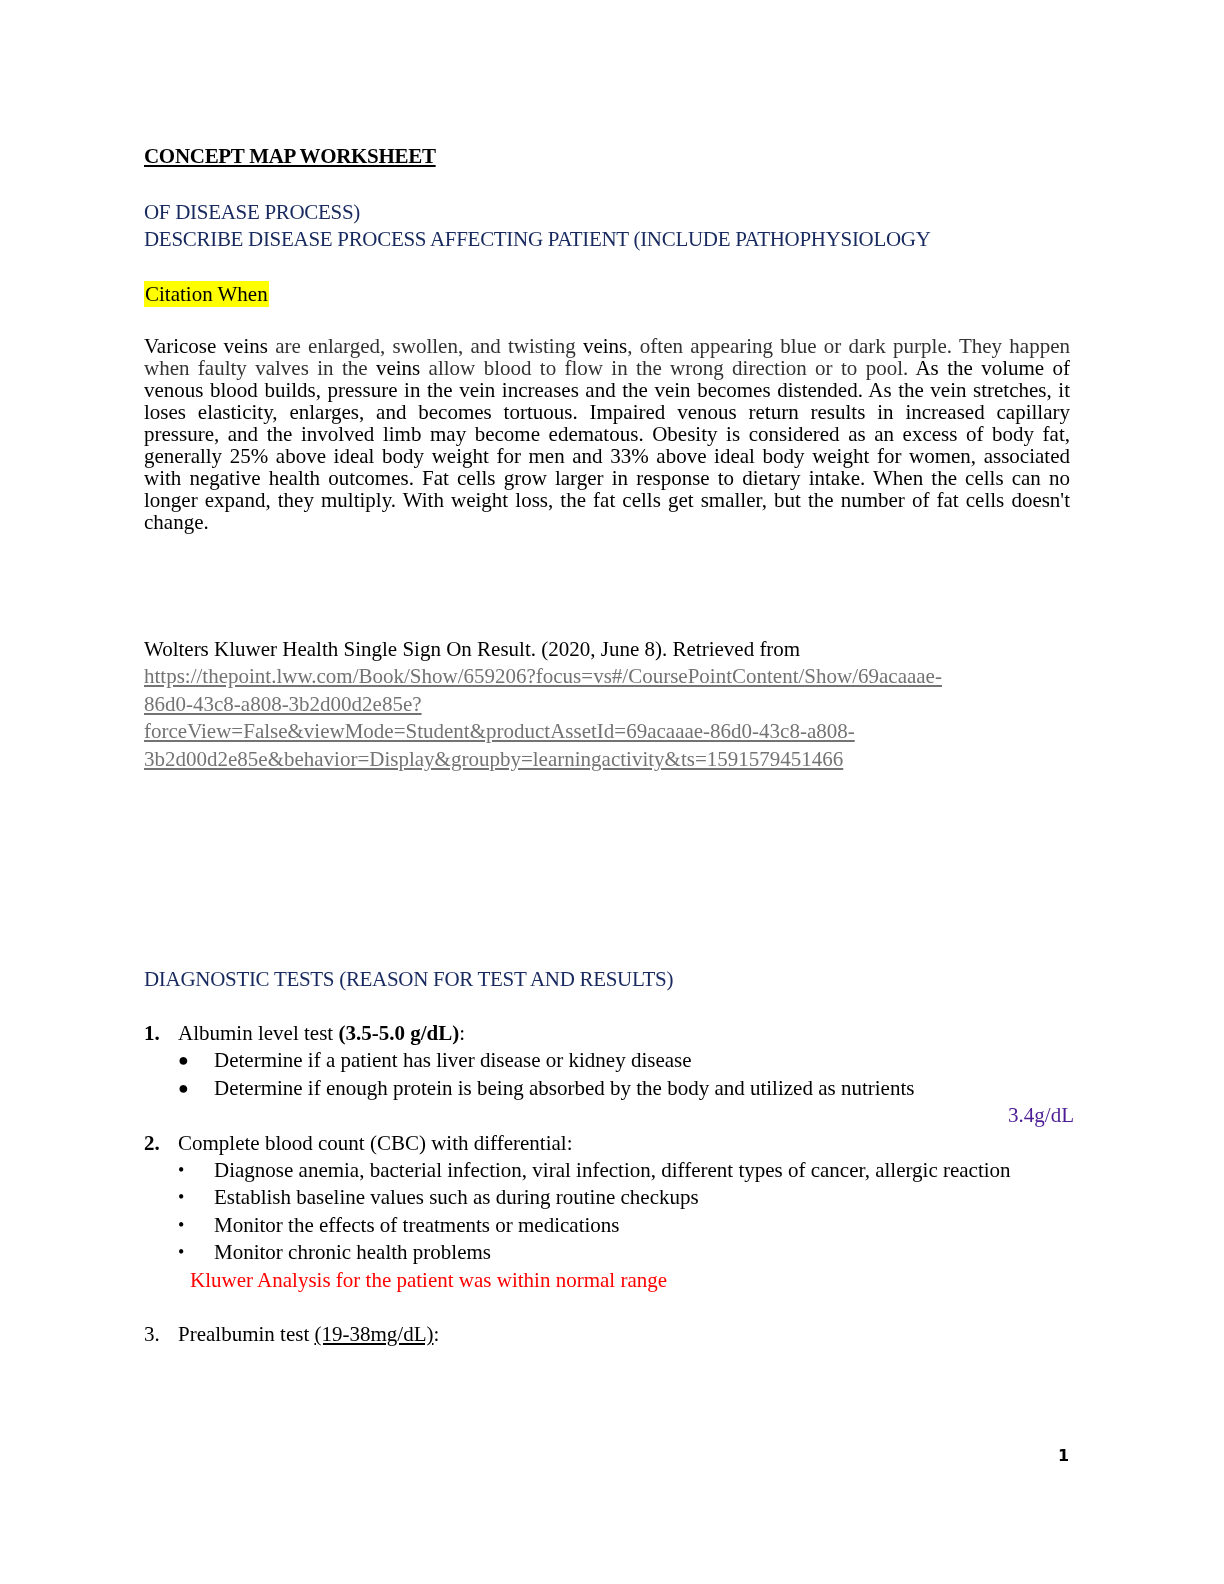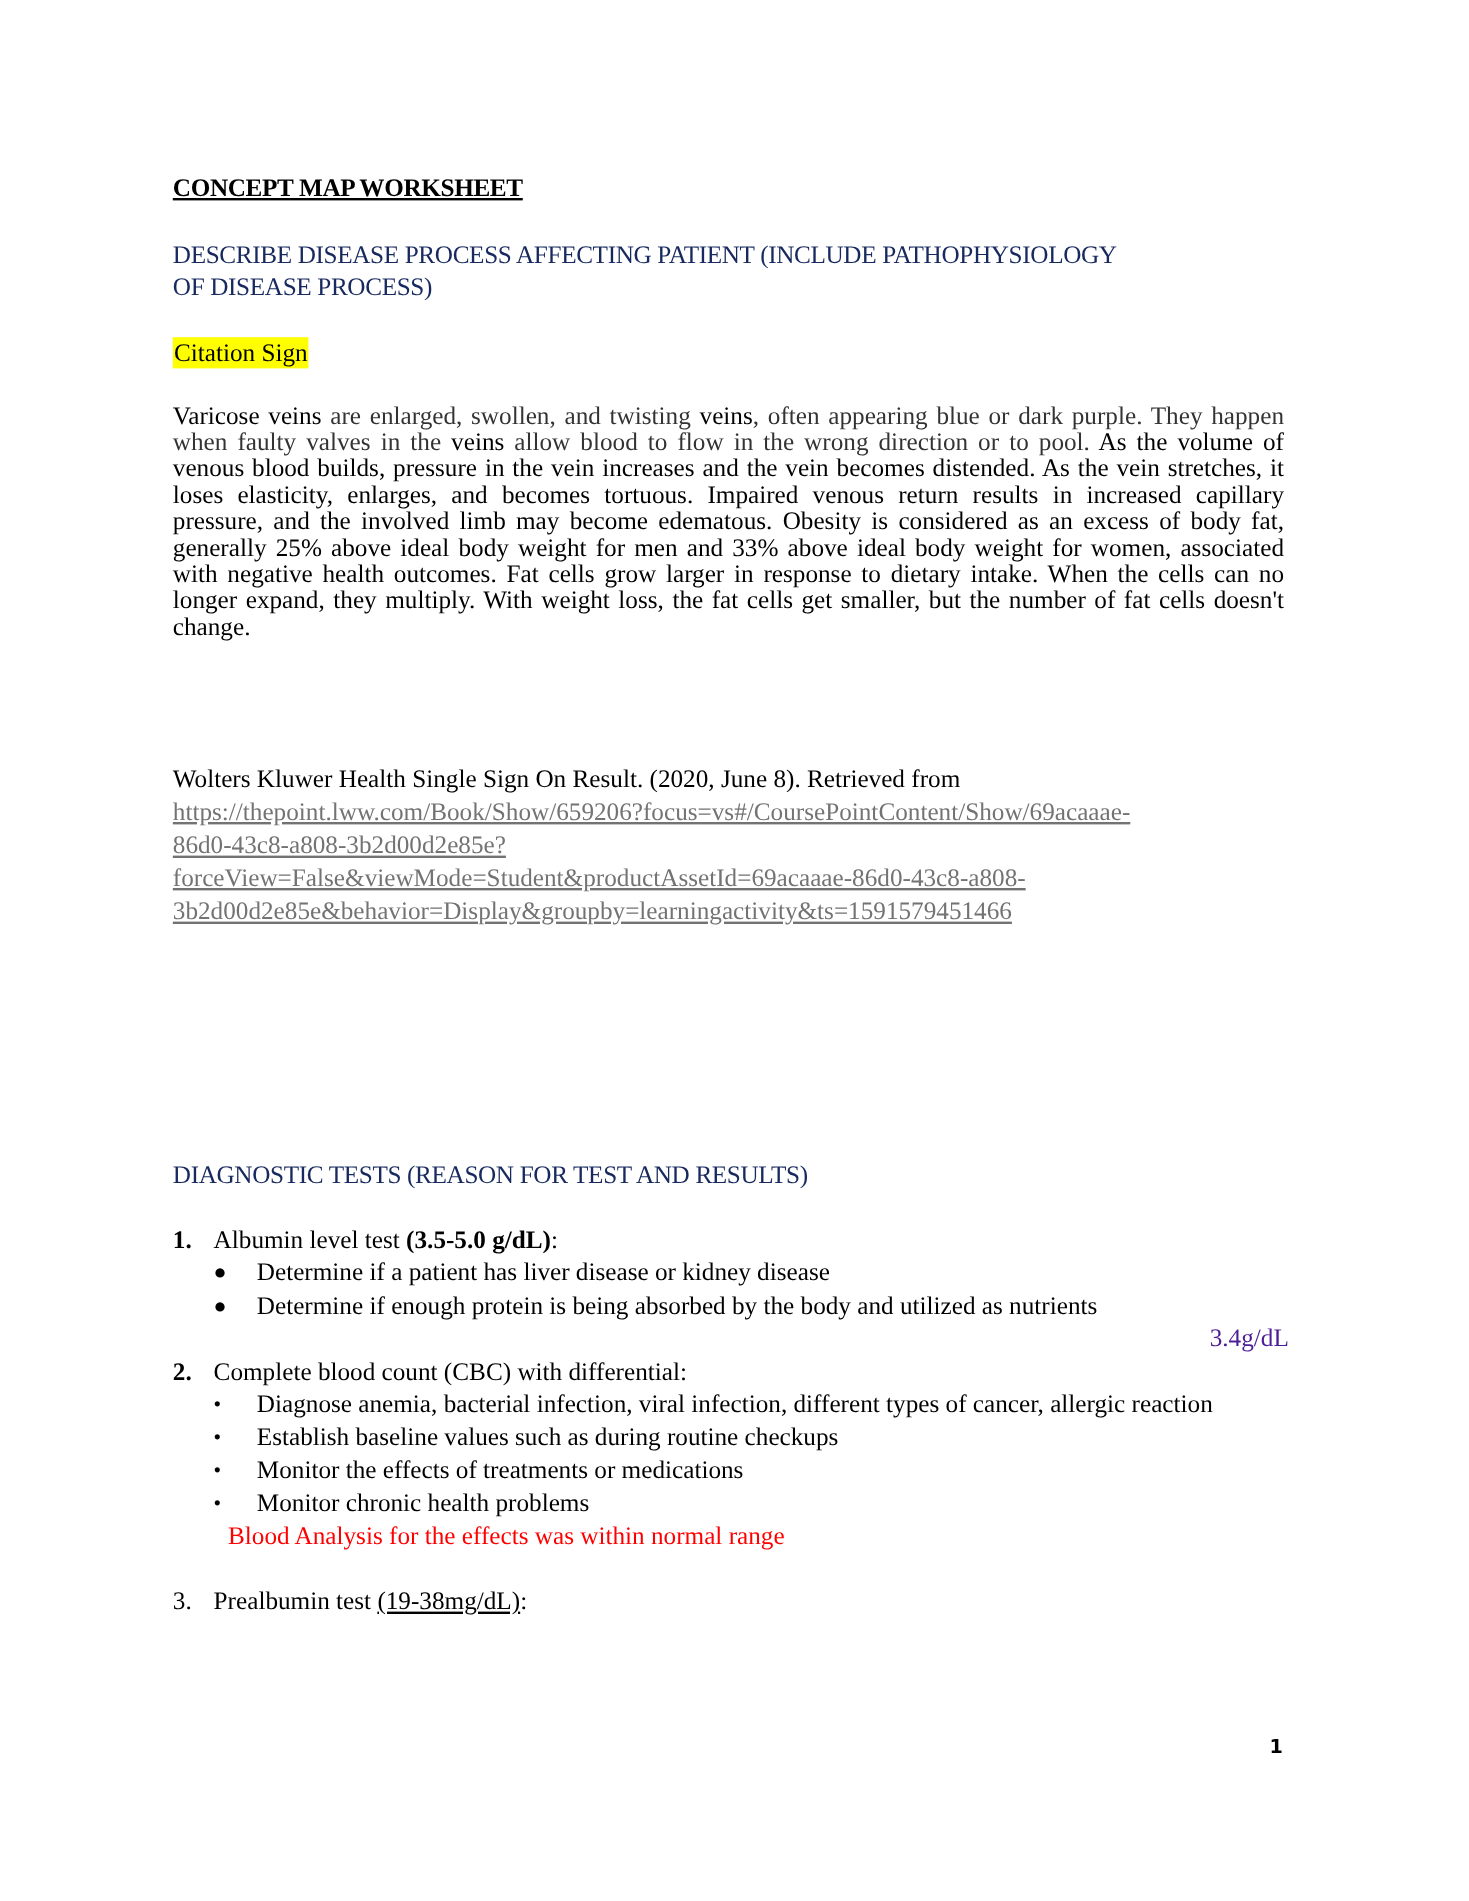--- a/index.html
+++ b/index.html
@@ -53,25 +53,25 @@
     }
   </style>
 </head>
 <body>
 
 <div class="page">
 
   <div class="title">CONCEPT MAP WORKSHEET</div>
 
   <div class="section-heading" style="top:199px;">
+    <div>OF DISEASE PROCESS)</div>
     <div>DESCRIBE DISEASE PROCESS AFFECTING PATIENT (INCLUDE PATHOPHYSIOLOGY</div>
-    <div>OF DISEASE PROCESS)</div>
   </div>
 
-  <div class="citation-label">Citation Sign</div>
+  <div class="citation-label">Citation When</div>
 
   <div class="body-para"><span class="dark">Varicose veins</span><span> are enlarged, swollen, and twisting </span><span class="dark">veins</span><span>, often appearing blue or dark purple. They happen when faulty valves in the </span><span class="dark">veins</span><span> allow blood to flow in the wrong direction or to pool. </span><span class="dark">As the volume of venous blood builds, pressure in the vein increases and the vein becomes distended. As the vein stretches, it loses elasticity, enlarges, and becomes tortuous. Impaired venous return results in increased capillary pressure, and the involved limb may become edematous. Obesity is considered as an excess of body fat, generally 25% above ideal body weight for men and 33% above ideal body weight for women, associated with negative health outcomes. Fat cells grow larger in response to dietary intake. When the cells can no longer expand, they multiply. With weight loss, the fat cells get smaller, but the number of fat cells doesn't change.</span></div>
 
   <div class="ref">
     <div>Wolters Kluwer Health Single Sign On Result. (2020, June 8). Retrieved from</div>
     <a>
       <span class="url-line">https://thepoint.lww.com/Book/Show/659206?focus=vs#/CoursePointContent/Show/69acaaae-</span>
       <span class="url-line">86d0-43c8-a808-3b2d00d2e85e?</span>
       <span class="url-line">forceView=False&amp;viewMode=Student&amp;productAssetId=69acaaae-86d0-43c8-a808-</span>
       <span class="url-line">3b2d00d2e85e&amp;behavior=Display&amp;groupby=learningactivity&amp;ts=1591579451466</span>
@@ -109,21 +109,21 @@
       <span>Establish baseline values such as during routine checkups</span>
     </div>
     <div class="bul">
       <span class="dot">•</span>
       <span>Monitor the effects of treatments or medications</span>
     </div>
     <div class="bul">
       <span class="dot">•</span>
       <span>Monitor chronic health problems</span>
     </div>
-    <div class="red-note">Blood Analysis for the effects was within normal range</div>
+    <div class="red-note">Kluwer Analysis for the patient was within normal range</div>
 
     <div class="spacer"></div>
 
     <div class="li">
       <span class="num">3.</span>
       <span>Prealbumin test </span><span class="u">(19-38mg/dL)</span><span>:</span>
     </div>
   </div>
 
   <div class="page-num">1</div>

